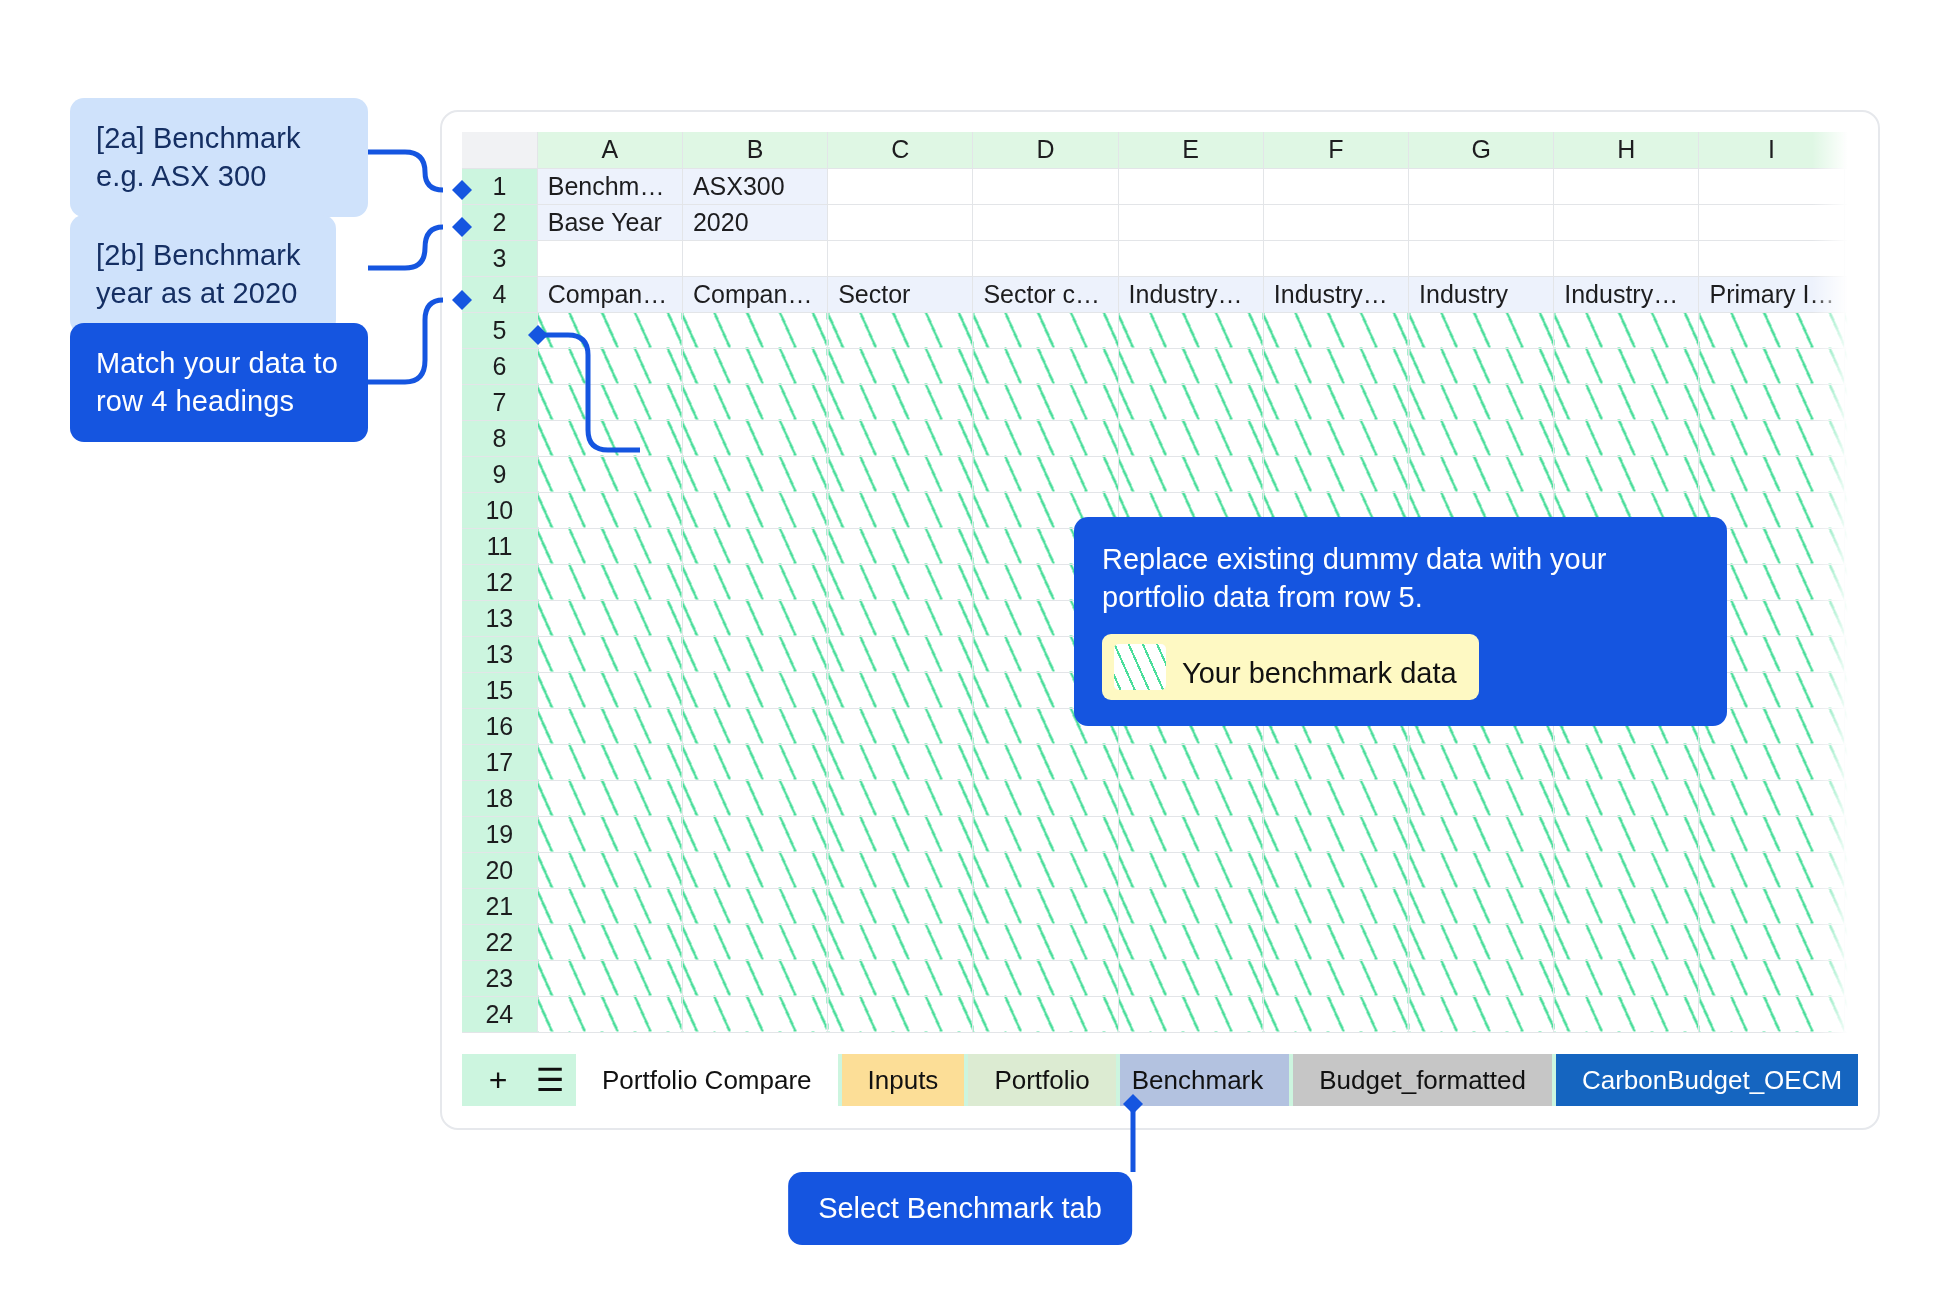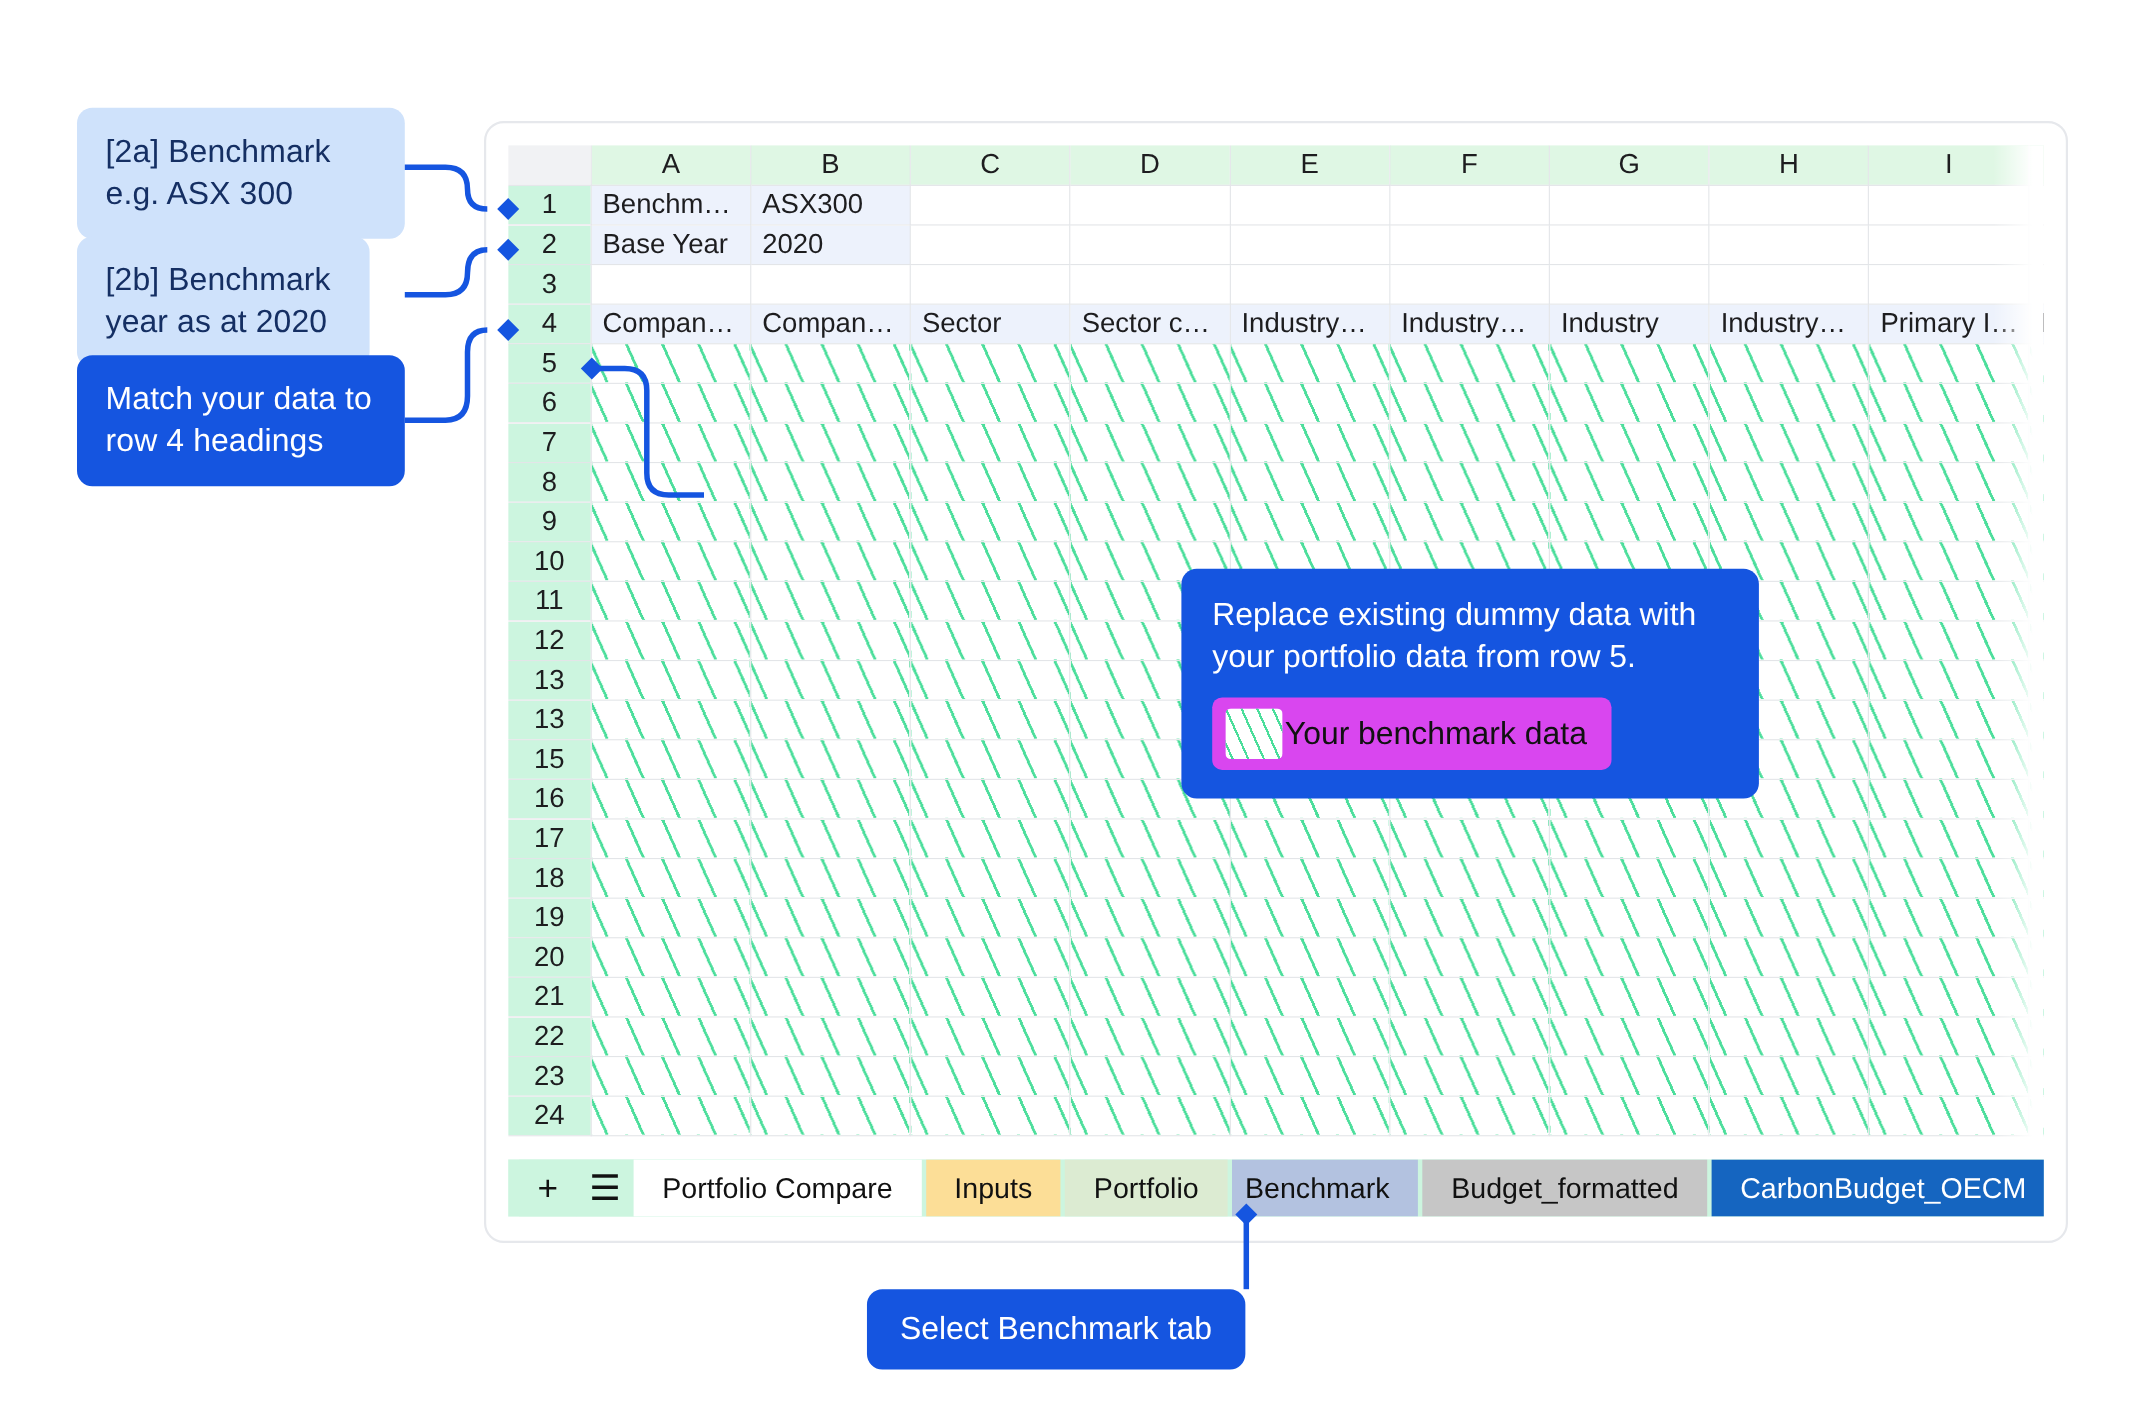--- a/index.html
+++ b/index.html
@@ -148,38 +148,38 @@
     width: 46px; height: 100%;
     background: linear-gradient(to right, rgba(255,255,255,0), #ffffff 78%);
     pointer-events: none;
   }
 
   
   #grid-tooltip {
     position: absolute;
     left: 632px;
     top: 405px;
-    width: 525px;
+    width: 653px;
     background: #1555E0;
     border-radius: 14px;
     padding: 24px 28px 26px 28px;
     box-sizing: border-box;
     color: #ffffff;
     z-index: 40;
   }
   #grid-tooltip .tip-text {
     font-size: 29px;
     line-height: 1.30;
     margin-bottom: 18px;
   }
   .chip {
     display: inline-flex;
-    align-items: center;
-    gap: 2px;
-    background: #d946ef;
+    align-items: flex-end;
+    gap: 16px;
+    background: #fef9c3;
     border-radius: 9px;
     padding: 10px 22px 10px 12px;
   }
   .chip-swatch {
     width: 52px;
     height: 46px;
     border-radius: 5px;
     background-color: #ffffff;
     background-image:
       repeating-linear-gradient(

